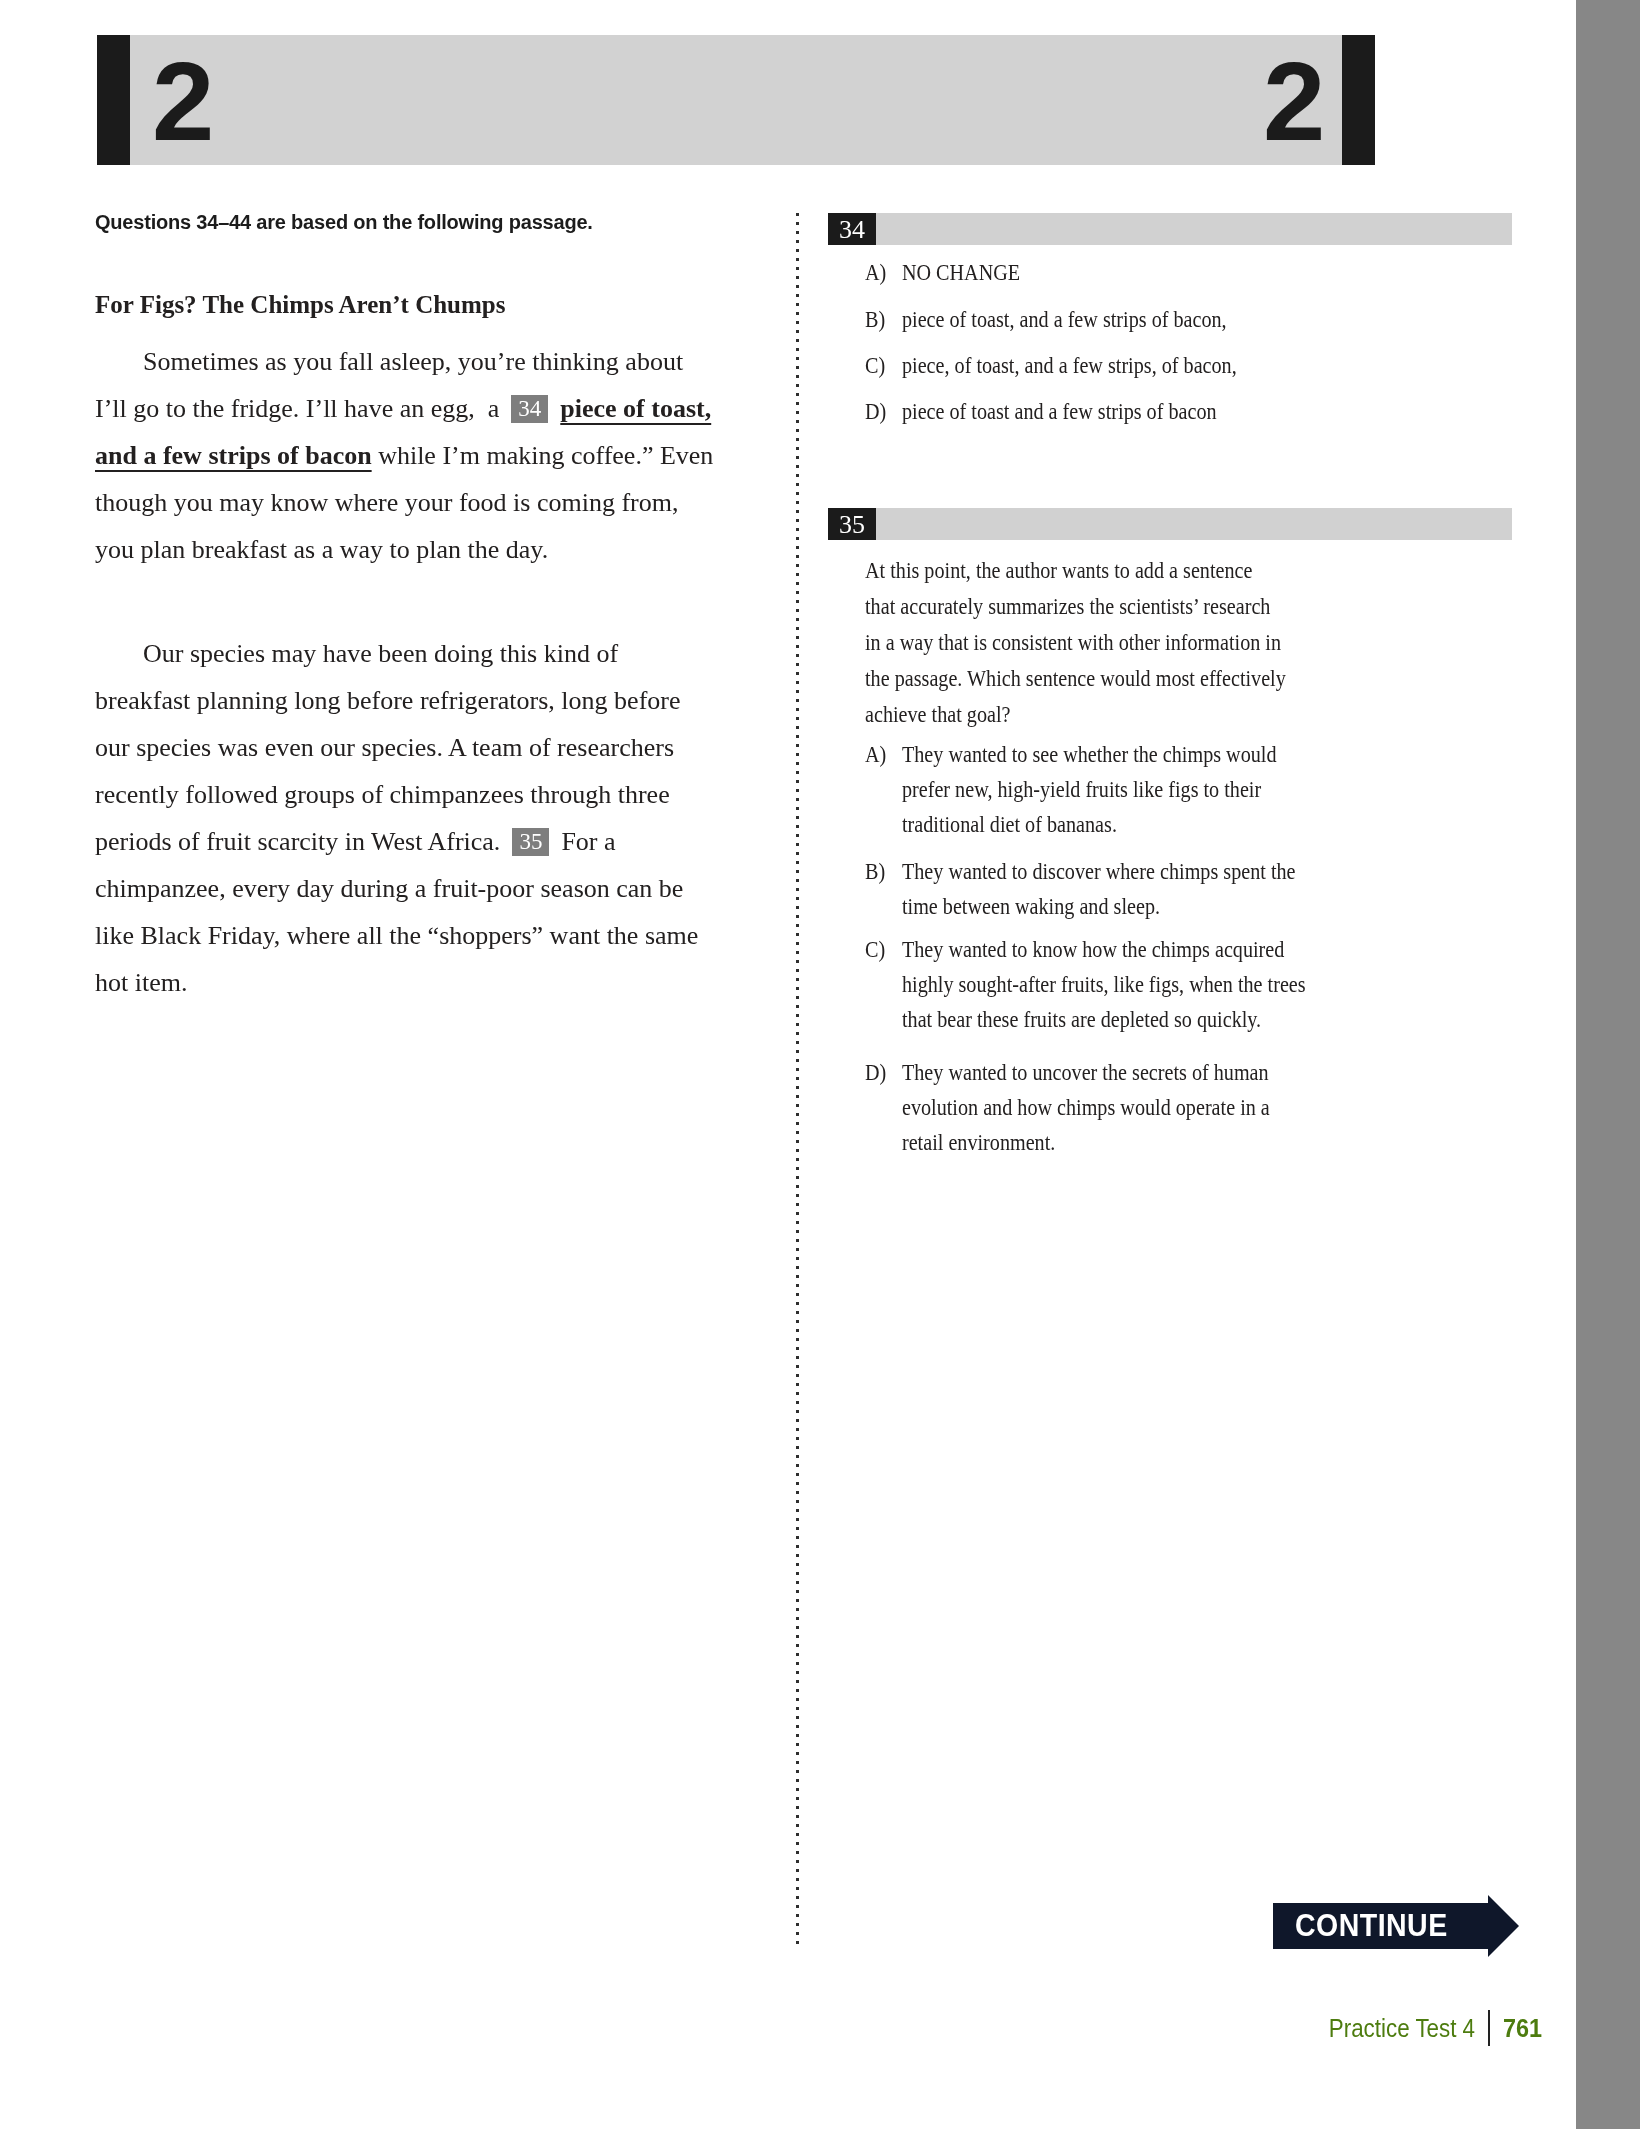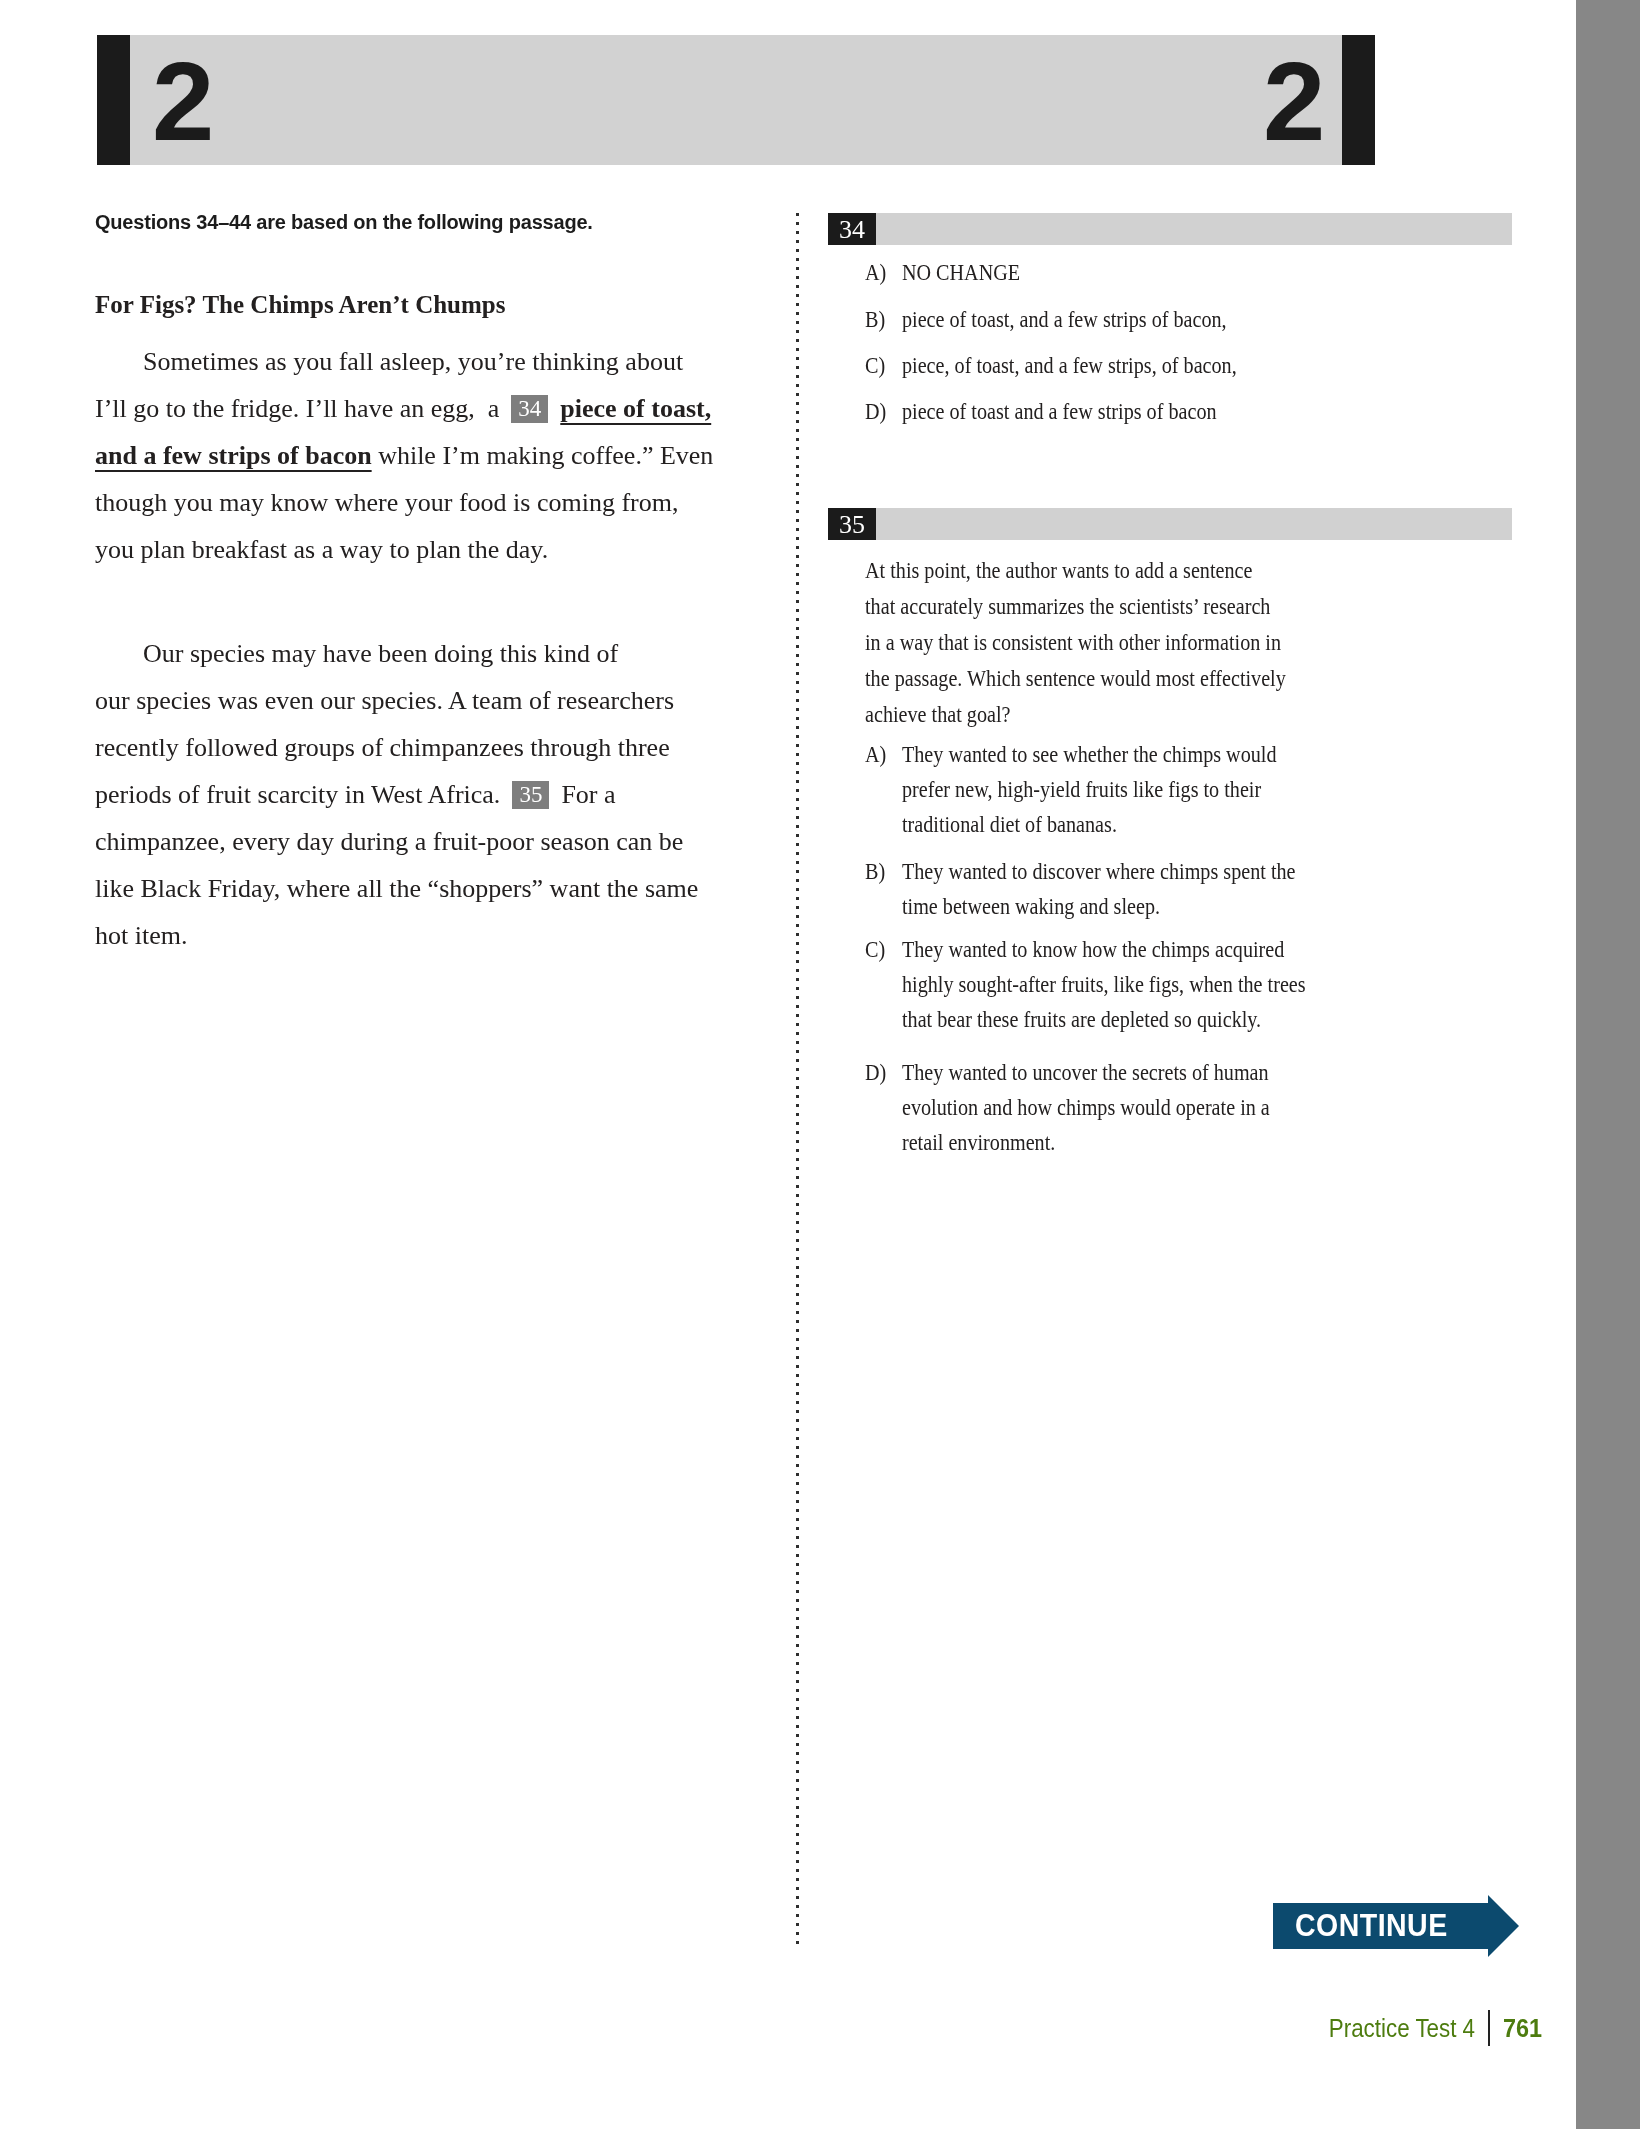--- a/index.html
+++ b/index.html
@@ -52,21 +52,21 @@
   .q35bar{top:508px;}
 
   
   .cond{transform:scaleX(0.84);transform-origin:0 0;}
   .prompt{left:865px;top:552px;font-size:24px;line-height:36px;}
   .optrow{left:865px;display:flex;align-items:flex-start;font-size:24px;line-height:35px;}
   .optletter{flex:0 0 44px;}
   .optlines{flex:0 0 auto;}
 
   
-  .continue{left:1273px;top:1895px;width:246px;height:62px;background:#0c4a6e;
+  .continue{left:1273px;top:1895px;width:246px;height:62px;background:#0f172a;
     clip-path:polygon(0 8px,215px 8px,215px 0,246px 31px,215px 62px,215px 54px,0 54px);}
   .continue-label{position:absolute;left:22px;top:50%;
     transform:translateY(-50%) scaleX(0.92);transform-origin:0 50%;
     font-family:"Liberation Sans",sans-serif;font-weight:700;font-size:31px;
     letter-spacing:0.5px;color:#ffffff;white-space:pre;}
 
   
   .footer{left:1300px;top:2008px;width:246px;height:40px;display:flex;
     align-items:center;justify-content:flex-end;gap:13px;
     font-family:"Liberation Sans",sans-serif;font-size:26px;color:#4d7c0f;}
@@ -91,20 +91,21 @@
 <div class="abs para p1">
   <div class="pline indent">Sometimes as you fall asleep, you’re thinking about</div>
   <div class="pline"><span>I’ll go to the fridge. I’ll have an egg,  a</span><span class="refbox">34</span><span class="uline">piece of toast,</span></div>
   <div class="pline"><span class="uline">and a few strips of bacon</span><span> while I’m making coffee.” Even</span></div>
   <div class="pline">though you may know where your food is coming from,</div>
   <div class="pline">you plan breakfast as a way to plan the day.</div>
 </div>
 
 <div class="abs para p2">
   <div class="pline indent">Our species may have been doing this kind of</div>
+  <div class="pline">breakfast planning long before refrigerators, long before</div>
   <div class="pline">our species was even our species. A team of researchers</div>
   <div class="pline">recently followed groups of chimpanzees through three</div>
   <div class="pline"><span>periods of fruit scarcity in West Africa.</span><span class="refbox">35</span><span>For a</span></div>
   <div class="pline">chimpanzee, every day during a fruit-poor season can be</div>
   <div class="pline">like Black Friday, where all the “shoppers” want the same</div>
   <div class="pline">hot item.</div>
 </div>
 
 <div class="abs divider"></div>
 

